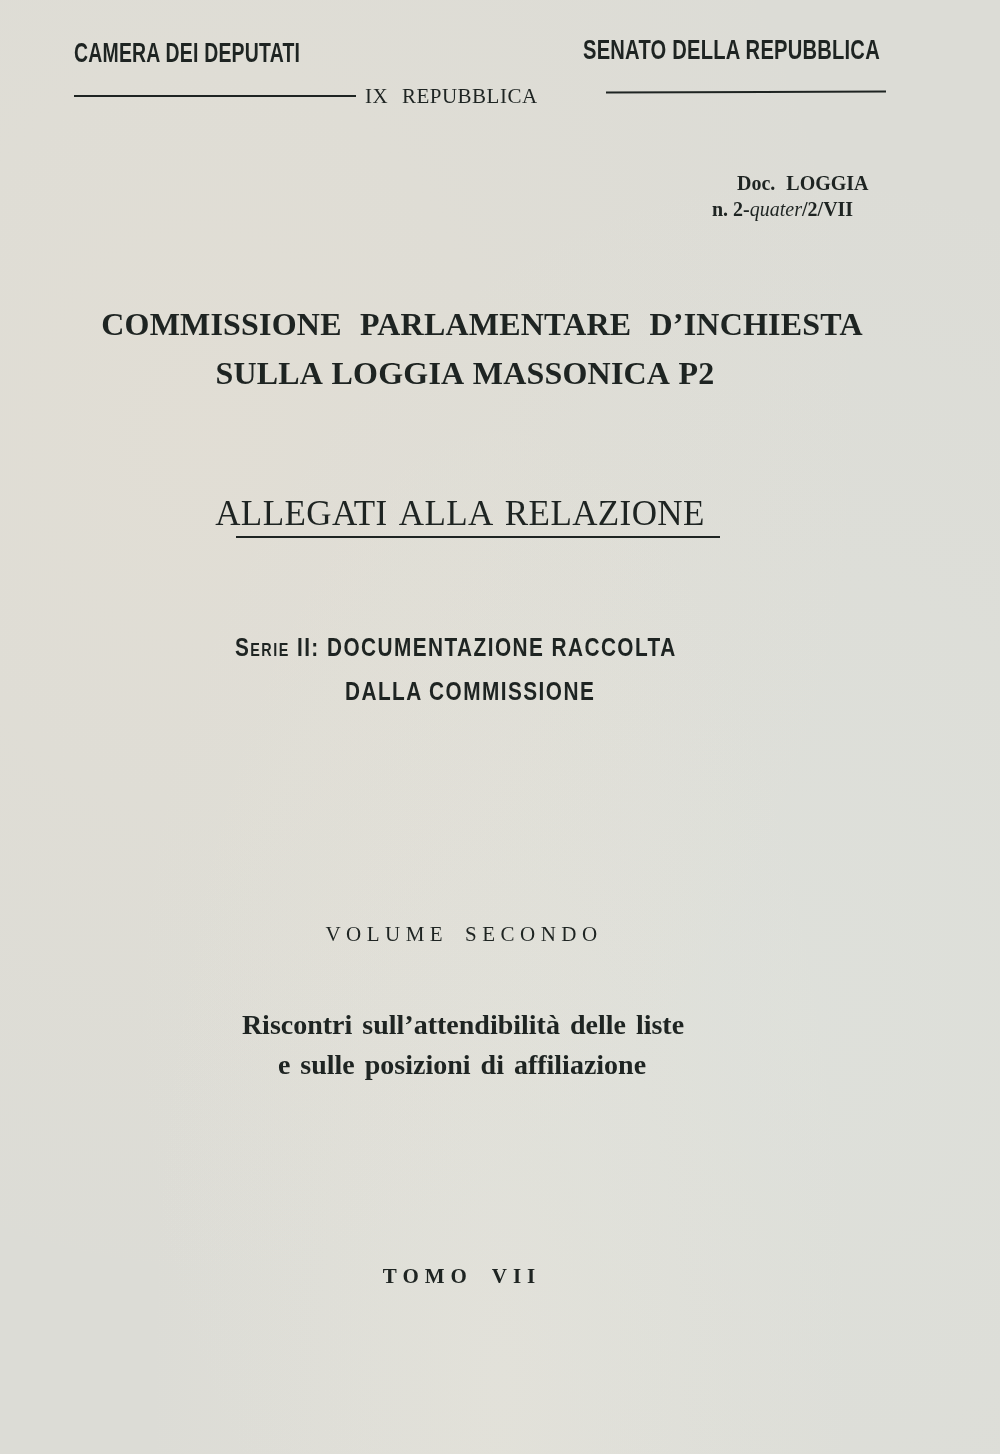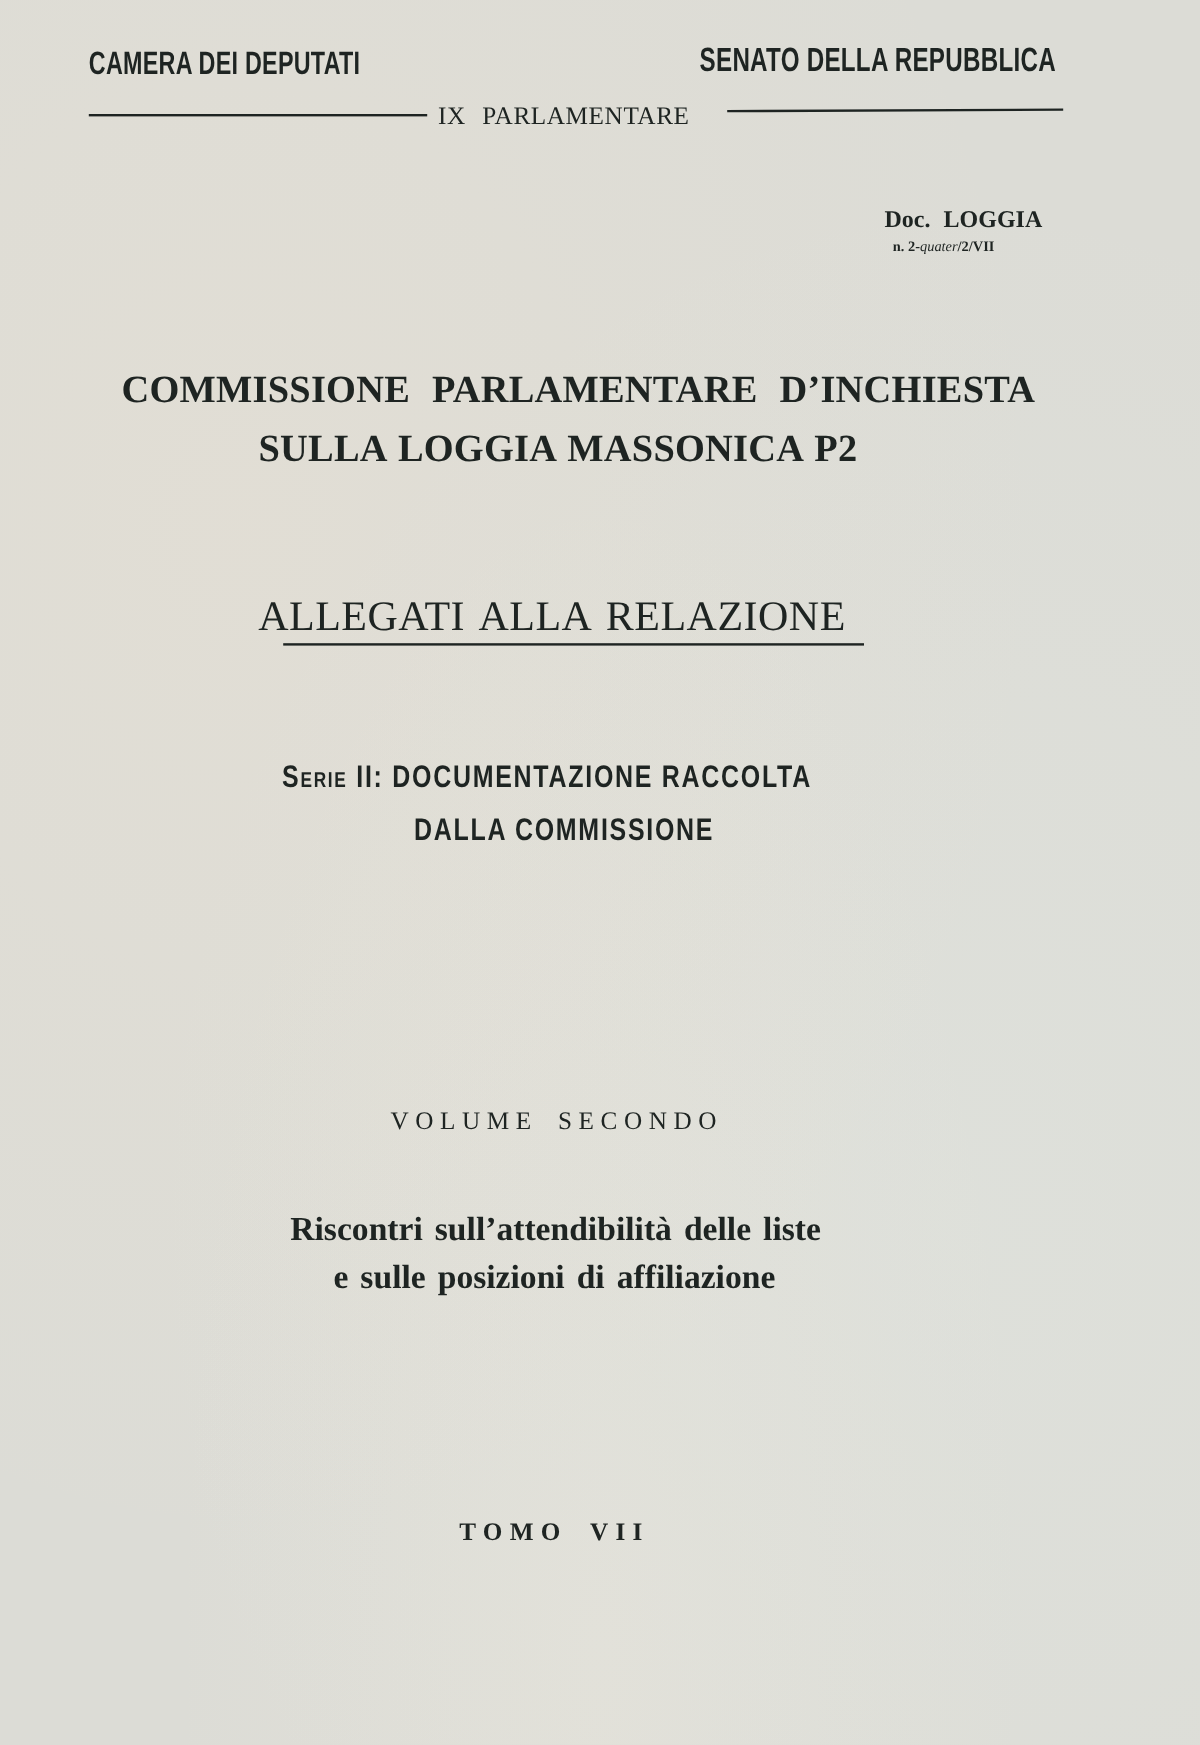--- a/index.html
+++ b/index.html
@@ -42,25 +42,25 @@
     }
   </style>
 </head>
 <body>
 
 <div class="abs sans-cond" style="left:74px; top:38px; font-size:27px; transform:scaleX(0.72); letter-spacing:0.3px;">CAMERA DEI DEPUTATI</div>
 
 <div class="abs sans-cond" style="left:583px; top:34px; font-size:28px; transform:scaleX(0.72); letter-spacing:0.3px;">SENATO DELLA REPUBBLICA</div>
 
 <div class="rule" style="left:74px; top:95px; width:282px;"></div>
-<div class="abs serif" style="left:365px; top:84px; font-size:21px; word-spacing:8px; letter-spacing:0.5px;">IX PARLAMENTARE</div>
+<div class="abs serif" style="left:365px; top:84px; font-size:21px; word-spacing:8px; letter-spacing:0.5px;">IX REPUBBLICA</div>
 <div class="rule" style="left:606px; top:91px; width:280px; transform:rotate(-0.25deg);"></div>
 
 <div class="abs serif" style="left:737px; top:172px; font-size:20px; font-weight:bold; word-spacing:6px;">Doc. LOGGIA</div>
-<div class="abs serif" style="left:712px; top:198px; font-size:12px; font-weight:bold;margin-left:32px;">
+<div class="abs serif" style="left:712px; top:198px; font-size:20px; font-weight:bold;">
   <span>n. 2-</span><span style="font-style:italic; font-weight:normal;">quater</span><span>/2/VII</span>
 </div>
 
 <div class="center-block serif" style="top:306px; font-size:32px; font-weight:bold; word-spacing:10px; letter-spacing:0.2px;">COMMISSIONE PARLAMENTARE D’INCHIESTA</div>
 <div class="center-block serif" style="top:355px; font-size:32px; font-weight:bold; word-spacing:2px; letter-spacing:0.2px; left:-17px;">SULLA LOGGIA MASSONICA P2</div>
 
 <div class="center-block serif" style="top:494px; font-size:35px; word-spacing:4px; letter-spacing:0.4px; left:-22px;">ALLEGATI ALLA RELAZIONE</div>
 <div class="rule" style="left:236px; top:536px; width:484px; height:1.5px;"></div>
 
 <div class="abs sans-cond" style="left:235px; top:632px; font-size:26px; transform:scaleX(0.8); letter-spacing:1.8px;">

